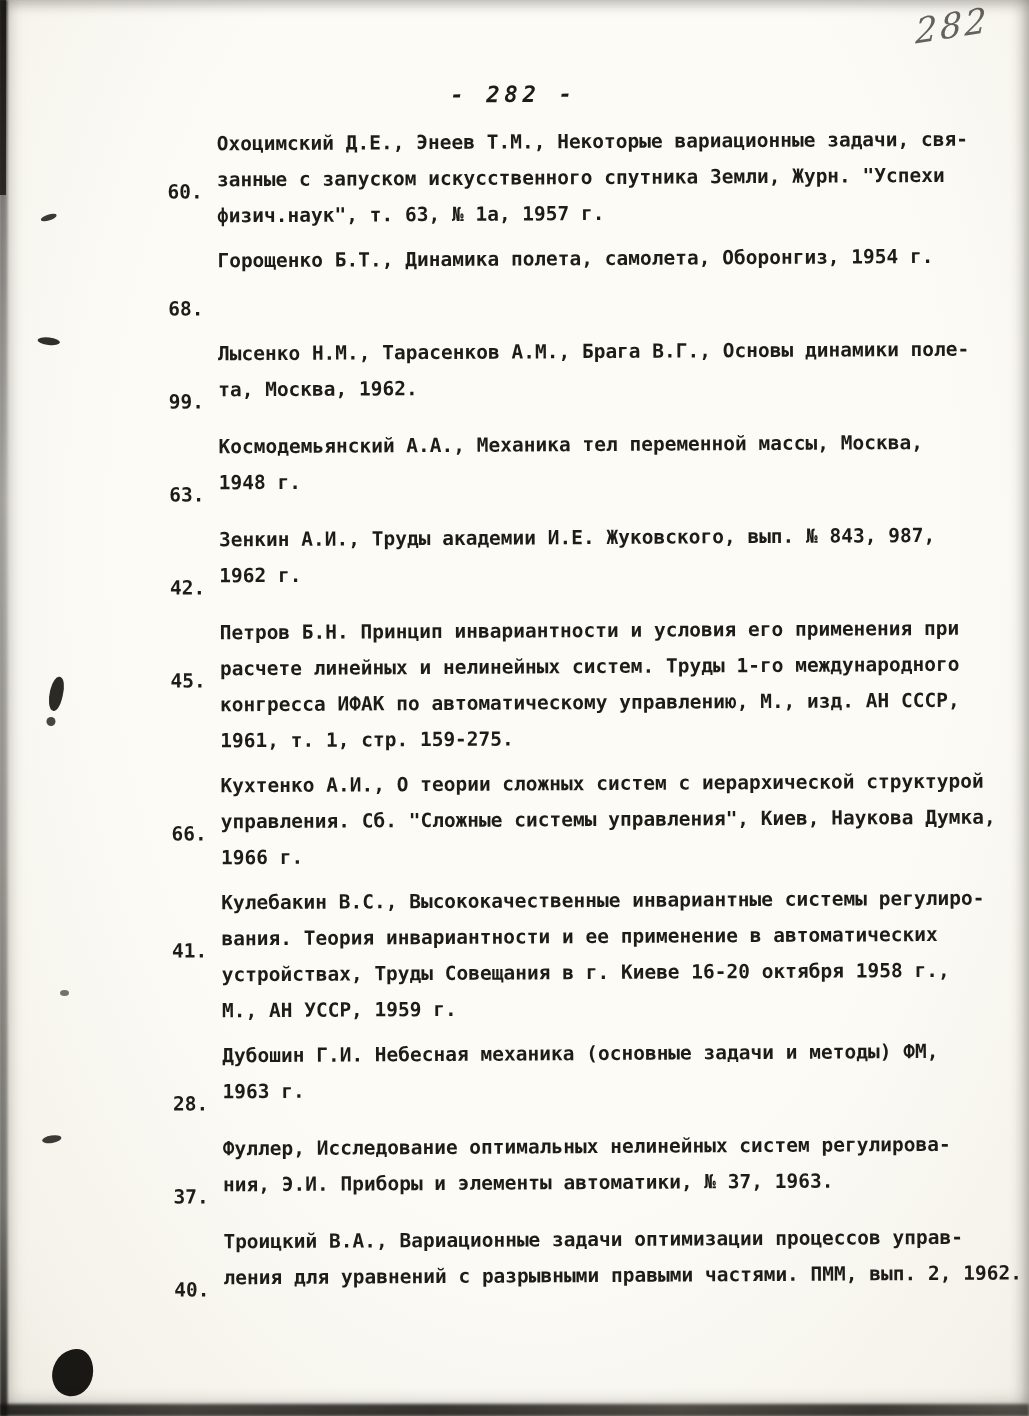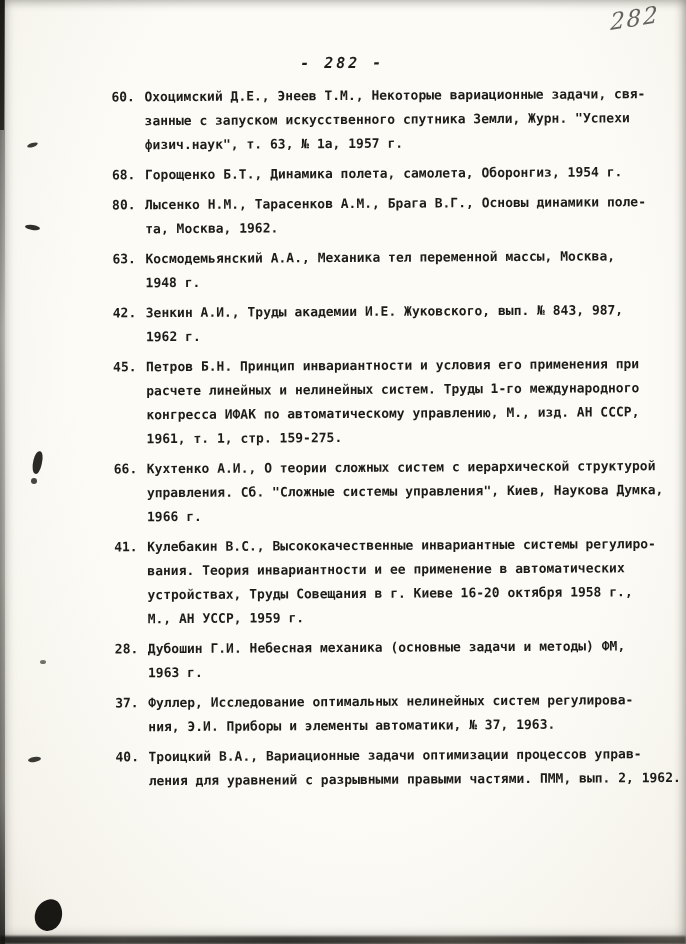--- a/index.html
+++ b/index.html
@@ -91,20 +91,21 @@
     display: flex;
     align-items: flex-start;
     padding-left: 112px;
     margin-bottom: 6px;
     font-size: 13px;
     font-weight: bold;
     line-height: 24px;
   }
   .num {
     flex: 0 0 33px;
+    margin-top: 32px;
   }
   .lines { flex: 1; min-width: 0; }
   .line { white-space: nowrap; }
 </style>
 </head>
 <body>
 
 <div class="page">
 
   <div class="handwritten">282</div>
@@ -122,21 +123,21 @@
   </div>
 
   <div class="entry">
     <span class="num">68.</span>
     <span class="lines">
             <div class="line">Горощенко Б.Т., Динамика полета, самолета, Оборонгиз, 1954 г.</div>
           </span>
   </div>
 
   <div class="entry">
-    <span class="num">80.</span>
+    <span class="num">99.</span>
     <span class="lines">
             <div class="line">Лысенко Н.М., Тарасенков А.М., Брага В.Г., Основы динамики поле-</div>
             <div class="line">та, Москва, 1962.</div>
           </span>
   </div>
 
   <div class="entry">
     <span class="num">63.</span>
     <span class="lines">
             <div class="line">Космодемьянский А.А., Механика тел переменной массы, Москва,</div>

